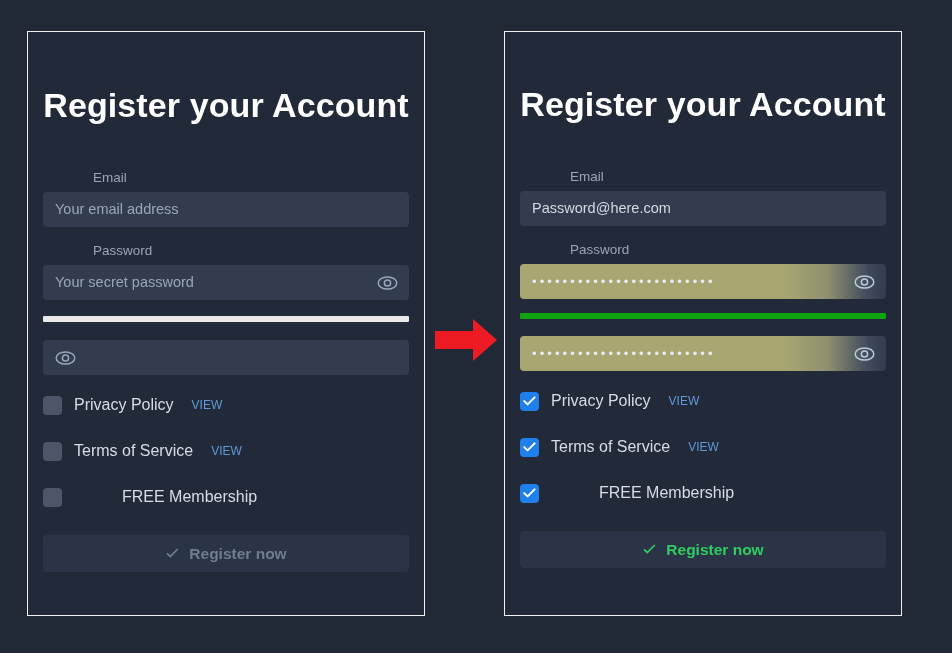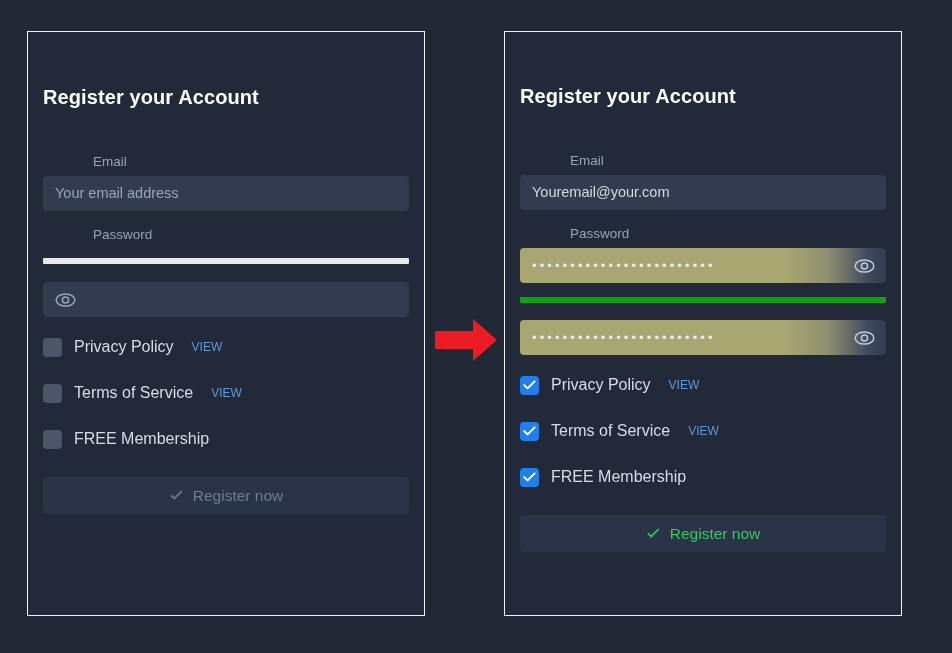--- a/index.html
+++ b/index.html
@@ -25,23 +25,23 @@
     width: 398px;
     height: 585px;
     background: #222938;
     border: 1px solid #f2f2f2;
     padding: 0 15px;
   }
   .panel-left  { left: 27px; }
   .panel-right { left: 504px; }
 
   .panel-title {
-    text-align: left;
+    text-align: center;
     color: #ffffff;
-    font-size: 20px;
+    font-size: 34px;
     font-weight: bold;
     letter-spacing: 0.1px;
     margin-top: 54px;
     margin-bottom: 45px;
   }
   .panel-right .panel-title { margin-top: 53px; }
 
   
   .field-group { margin-bottom: 16px; }
 
@@ -110,21 +110,21 @@
   .strength-meter.strong { background: #0fa40f; height: 6px; margin: 14px 0 17px 0; }
 
   
   .check-list { margin-top: 19px; }
   .check-row {
     display: flex;
     align-items: center;
     height: 22px;
     margin-bottom: 24px;
   }
-  .check-row:last-child { margin-bottom: 0; }
+  .check-row:last-child { margin-bottom: 0; gap: 48px; }
 
   .checkbox {
     width: 19px;
     height: 19px;
     border-radius: 4px;
     background: #4c5668;
     flex-shrink: 0;
     display: flex;
     align-items: center;
     justify-content: center;
@@ -149,20 +149,21 @@
   
   .submit-btn {
     margin-top: 27px;
     height: 37px;
     background: #2b3446;
     border-radius: 4px;
     display: flex;
     align-items: center;
     justify-content: center;
     gap: 9px;
+    font-weight: bold;
   }
   .submit-btn .tick { display: flex; align-items: center; }
   .submit-label { font-size: 15.5px; }
 
   .submit-btn.disabled .submit-label { color: #707d90; }
   .submit-btn.disabled .tick svg path { fill: #707d90; }
 
   .submit-btn.enabled .submit-label { color: #2fcc60; }
   .submit-btn.enabled .tick svg path { fill: #2fcc60; }
 
@@ -186,20 +187,31 @@
 
     <div class="field-group">
       <div class="field-label">Email</div>
       <div class="input-wrap">
         <div class="input-text placeholder">Your email address</div>
       </div>
     </div>
 
     <div class="field-group" style="margin-bottom:0;">
       <div class="field-label">Password</div>
+      <div class="input-wrap">
+        <div class="input-text placeholder">Your secret password</div>
+        <div class="eye-btn">
+          <span>
+            <svg width="21" height="14" viewBox="0 0 21 14">
+              <ellipse cx="10.5" cy="7" rx="9.3" ry="6.1" fill="none" stroke="#97a6bd" stroke-width="1.5"></ellipse>
+              <circle cx="10.5" cy="7" r="3.1" fill="none" stroke="#97a6bd" stroke-width="1.5"></circle>
+            </svg>
+          </span>
+        </div>
+      </div>
     </div>
 
     <div class="strength-meter blank"></div>
 
     <div class="field-group">
       <div class="input-wrap">
         <div class="eye-btn">
           <span>
             <svg width="21" height="14" viewBox="0 0 21 14">
               <ellipse cx="10.5" cy="7" rx="9.3" ry="6.1" fill="none" stroke="#97a6bd" stroke-width="1.5"></ellipse>
@@ -260,21 +272,21 @@
     </svg>
   </div>
 
   <div class="panel panel-right">
 
     <div class="panel-title">Register your Account</div>
 
     <div class="field-group">
       <div class="field-label">Email</div>
       <div class="input-wrap">
-        <div class="input-text">Youremail@your.com</div>
+        <div class="input-text">Password@here.com</div>
       </div>
     </div>
 
     <div class="field-group" style="margin-bottom:0;">
       <div class="field-label">Password</div>
       <div class="input-wrap autofill">
         <div class="input-text dots">••••••••••••••••••••••••</div>
         <div class="eye-btn">
           <span>
             <svg width="21" height="14" viewBox="0 0 21 14">

